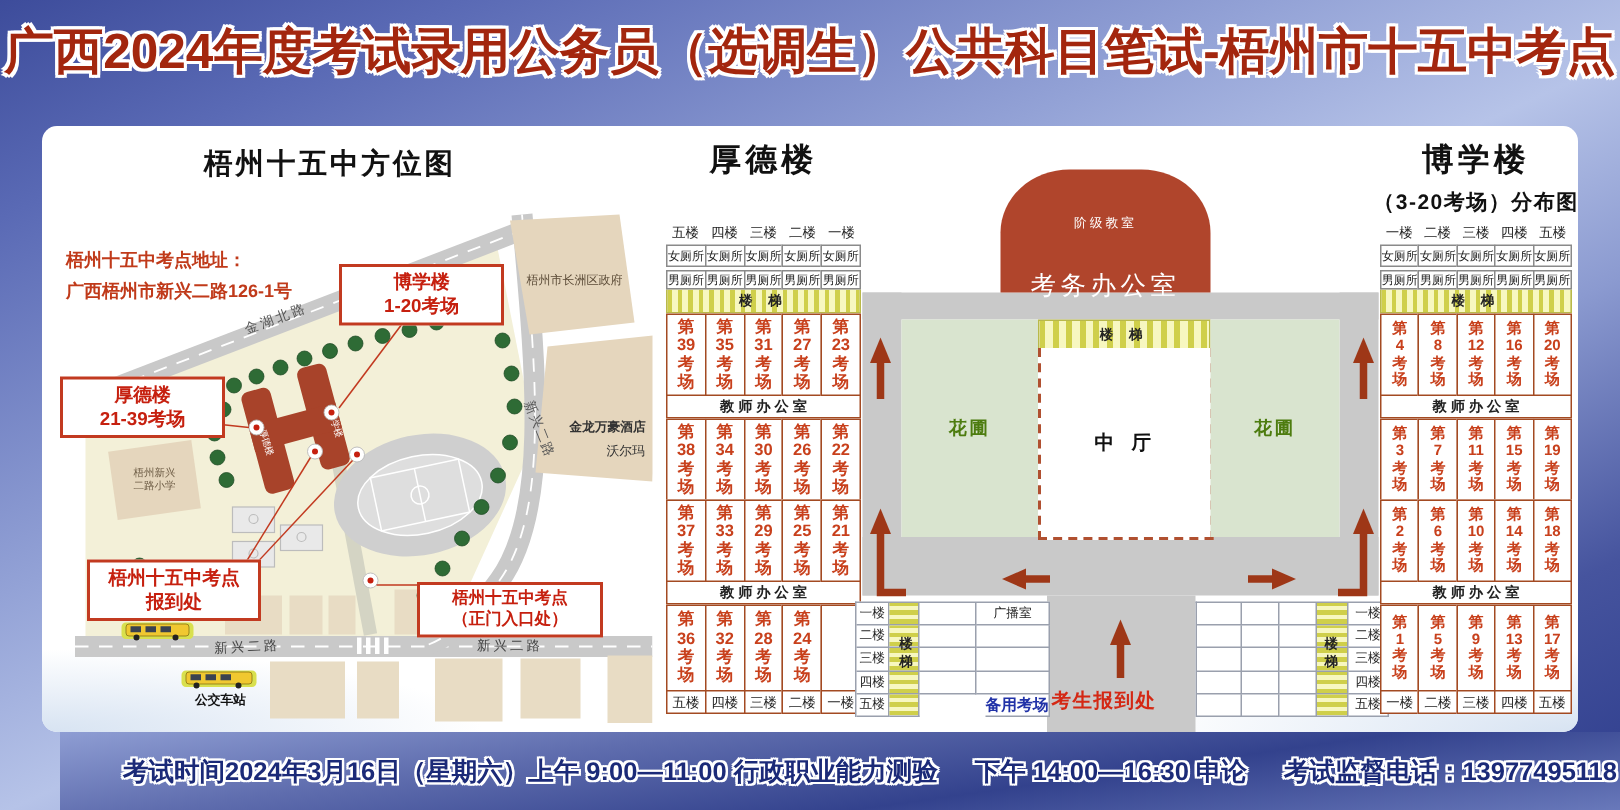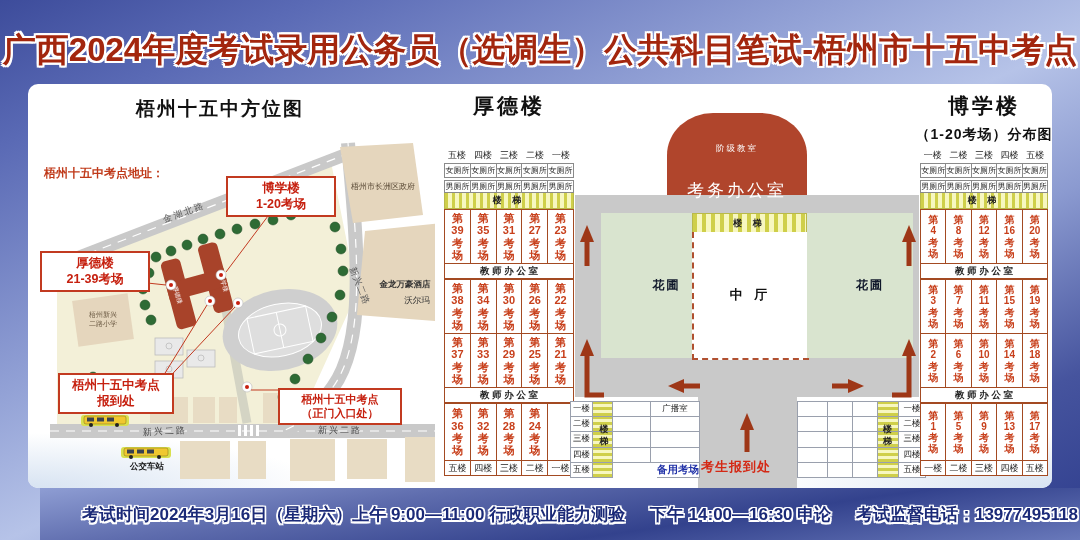--- a/index.html
+++ b/index.html
@@ -1,20 +1,20 @@
 <!DOCTYPE html>
 <html><head>
 <meta charset="utf-8">
 <style>
   html,body{margin:0;padding:0;}
   body{font-family:"Liberation Sans","DejaVu Sans",sans-serif;}
   #stage{position:relative;width:1080px;height:540px;overflow:hidden;
     background:linear-gradient(155deg,#3d4c9b 0%,#5a6ab5 14%,#93a2d6 38%,#b6c3e8 52%,#8b9ad0 66%,#46549e 84%,#2e3d8d 100%);}
   
-  .main-title{position:absolute;top:28px;left:0;right:0;text-align:center;font-size:33px;font-weight:bold;color:#a3260e;letter-spacing:0;
+  .main-title{position:absolute;top:12px;left:0;right:0;text-align:center;font-size:33px;font-weight:bold;color:#a3260e;letter-spacing:0;
     text-shadow:-2px -2px 0 #fff,2px -2px 0 #fff,-2px 2px 0 #fff,2px 2px 0 #fff,0 -2px 0 #fff,0 2px 0 #fff,-2px 0 0 #fff,2px 0 0 #fff;}
   
   .panel{position:absolute;left:28px;top:84px;width:1024px;height:404px;background:#ffffff;border-radius:10px;}
   .wave{position:absolute;pointer-events:none;}
   
   .footer-bar{position:absolute;left:0;bottom:0;width:1080px;height:52px;display:flex;align-items:center;justify-content:space-between;padding:0 42px;box-sizing:border-box;
     background:linear-gradient(172deg,#8e9dd3 0%,#5f6dae 30%,#33428d 62%,#6d7dbe 100%);margin-left:40px;}
   .footer-bar span{font-size:17px;font-weight:bold;color:#1b2a78;white-space:nowrap;
     text-shadow:-1.5px -1.5px 0 #fff,1.5px -1.5px 0 #fff,-1.5px 1.5px 0 #fff,1.5px 1.5px 0 #fff,0 -1.5px 0 #fff,0 1.5px 0 #fff,-1.5px 0 0 #fff,1.5px 0 0 #fff;}
   
@@ -40,21 +40,21 @@
     white-space:pre-line;font-weight:bold;color:#c8401c;line-height:1.12;}
   .ec + .ec{margin-left:-1px;}
   .houde-t .ec{font-size:11px;}
   .boxue-t .ec{font-size:10px;}
   .orow{border:1px solid #a34a22;margin-top:-1px;background:#fff;display:flex;align-items:center;justify-content:center;
     font-size:9.5px;font-weight:bold;color:#222;height:14px;}
   .h55{height:55px;} .h58{height:58px;}
   
   .road{position:absolute;background:#c9c9c9;}
   .garden{position:absolute;background:#d9e4cf;display:flex;align-items:center;justify-content:center;
-    font-size:12px;font-weight:bold;color:#0f172a;letter-spacing:2px;padding-left:20px;}
+    font-size:12px;font-weight:bold;color:#4d7c0f;letter-spacing:2px;}
   .hall{position:absolute;background:#fff;border:2px dashed #b05030;border-top:none;display:flex;align-items:center;justify-content:center;
     font-size:13px;font-weight:bold;color:#111;letter-spacing:4px;}
   .office-bldg{position:absolute;background:#b0452c;border-radius:46px 46px 0 0 / 42px 42px 0 0;text-align:center;color:#fff;}
   .office-bldg .small{font-size:8.5px;margin-top:30px;letter-spacing:2px;font-family:Liberation Serif, serif;}
   .office-bldg .big{font-size:17px;font-weight:normal;margin-top:24px;letter-spacing:3px;}
   .stairs-c{position:absolute;background:repeating-linear-gradient(90deg,#cfcf4a 0 4px,#f7f7c0 4px 9px);border:1px solid #b9b94a;
     display:flex;align-items:center;justify-content:center;font-size:9px;font-weight:bold;color:#222;letter-spacing:4px;}
   .checkin-zone{position:absolute;background:#c9c9c9;}
   .checkin-label{position:absolute;font-size:13px;font-weight:bold;color:#d42814;letter-spacing:1px;white-space:nowrap;}
   
@@ -76,20 +76,21 @@
   <div class="main-title">广西2024年度考试录用公务员（选调生）公共科目笔试-梧州市十五中考点</div>
 
   <div class="panel">
     <div class="wave" style="left:0;bottom:0;width:320px;height:60px;border-bottom-left-radius:10px;background:radial-gradient(ellipse at 0% 100%,#d7e3f2 0%,rgba(255,255,255,0) 65%);"></div>
     <div class="wave" style="right:0;bottom:0;width:320px;height:60px;border-bottom-right-radius:10px;background:radial-gradient(ellipse at 100% 100%,#d7e3f2 0%,rgba(255,255,255,0) 65%);"></div>
   </div>
 
   <div class="map-title">梧州十五中方位图</div>
   <div class="map-address">
     <div>梧州十五中考点地址：</div>
+    <div>广西梧州市新兴二路126-1号</div>
   </div>
 
   <svg style="position:absolute;left:35px;top:135px;" width="400" height="352" viewBox="0 0 400 352">
 
     <polygon points="22,128 295,22 322,158 262,290 22,290" fill="#f3f0d8"></polygon>
 
     <line x1="15" y1="296" x2="400" y2="296" stroke="#c9c9c9" stroke-width="14"></line>
     <line x1="15" y1="296" x2="400" y2="296" stroke="#ffffff" stroke-width="1.2" stroke-dasharray="9 7"></line>
     <path d="M313,8 C322,110 332,205 298,252 C283,273 268,288 250,295" fill="none" stroke="#c9c9c9" stroke-width="14"></path>
     <path d="M313,8 C322,110 332,205 298,252 C283,273 268,288 250,295" fill="none" stroke="#ffffff" stroke-width="1.2" stroke-dasharray="9 7"></path>
@@ -452,21 +453,21 @@
       <polygon points="124,189 124,203 108,196" stroke="none"></polygon>
       <line x1="272" y1="196" x2="290" y2="196"></line>
       <polygon points="288,189 288,203 304,196" stroke="none"></polygon>
       <line x1="187" y1="262" x2="187" y2="238"></line>
       <polygon points="180,240 194,240 187,223" stroke="none"></polygon>
     </g>
   </svg>
 
   <div class="bhead" style="left:894px;top:92px;width:180px;">
     <div class="bname">博学楼</div>
-    <div class="bsub">（1-20考场）分布图</div>
+    <div class="bsub">（3-20考场）分布图</div>
   </div>
 
   <div class="btable boxue-t" style="left:920px;top:148px;width:128px;">
     <div class="brow" style="height:14px;">
       <div class="fl">一楼</div>
       <div class="fl">二楼</div>
       <div class="fl">三楼</div>
       <div class="fl">四楼</div>
       <div class="fl">五楼</div>
     </div>

